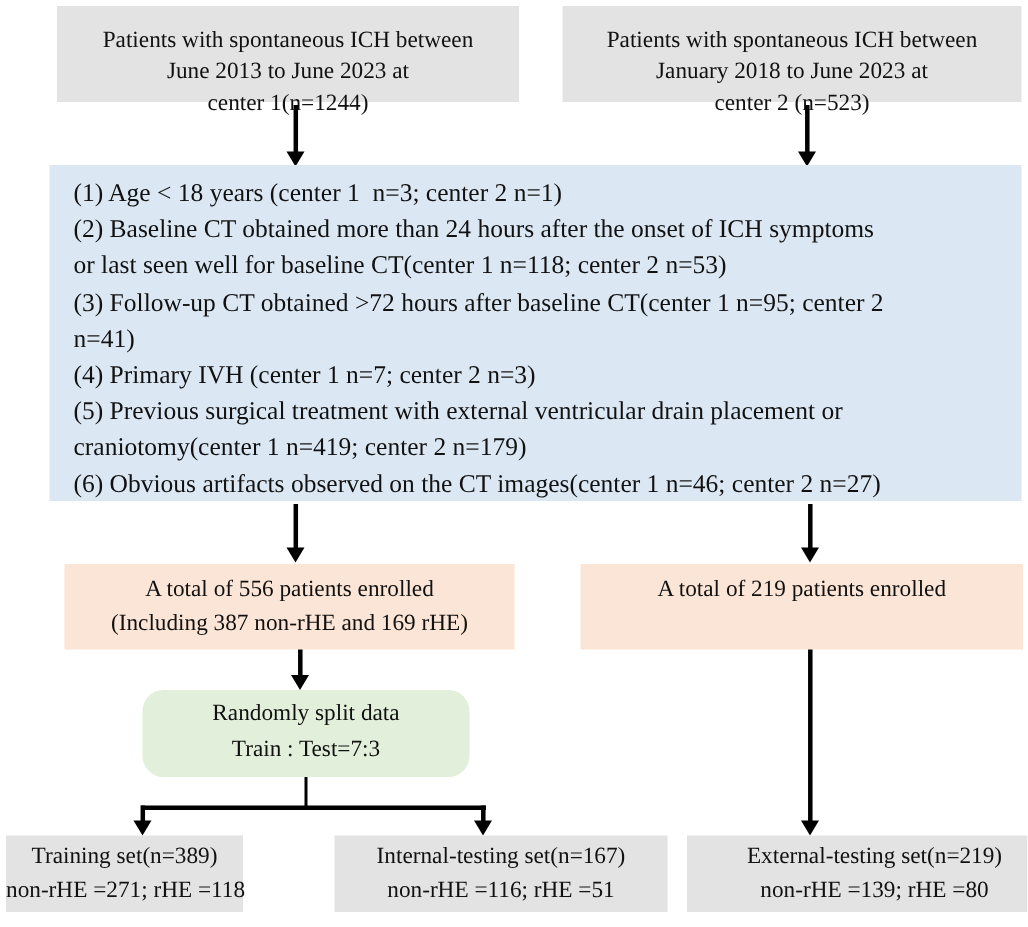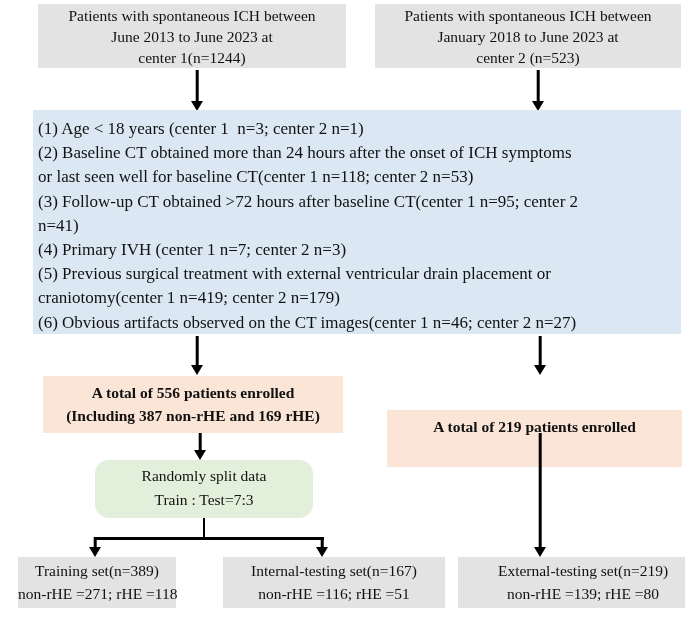--- a/index.html
+++ b/index.html
@@ -8,30 +8,30 @@
     background:var(--page_bg,#fff);
     font-family:"Liberation Serif","DejaVu Serif",serif;
     color:#111; overflow:hidden;
   }
   .box { position:absolute; box-sizing:border-box; text-align:center; }
   .gray   { background:var(--gray_box,#e3e3e3); }
   .blue   { background:var(--blue_box,#dbe8f4); }
   .peach  { background:var(--peach_box,#fbe5d6); }
   .green  { background:var(--green_box,#e2efda); border-radius:14px; }
 
-  .top-box { width:308px; height:64px; font-size:15.5px; line-height:21px; padding-top:1px; }
+  .top-box { width:308px; height:64px; font-size:15.5px; line-height:21px; padding-top:12px; }
   .line { white-space:pre; }
 
   .heading { position:absolute; left:233px; top:80px; width:260px; text-align:center;
              font-weight:bold; font-size:16.5px;margin-top:35px; }
 
   .excl { left:33px; top:110px; width:648px; height:224px; text-align:left;
-          padding:7px 10px 0 5px; font-size:17px; line-height:24.2px; }
+          padding:7px 10px 0 16px; font-size:17px; line-height:24.2px; }
 
-  .mid-box { height:57px; font-size:15.5px; line-height:23px; padding-top:5px;font-weight:bold; }
+  .mid-box { height:57px; font-size:15.5px; line-height:23px; padding-top:5px; }
   .green-box { left:95px; top:460px; width:218px; height:58px; font-size:15.5px;
                line-height:24px; padding-top:4px; }
   .bot-box { top:557px; height:51px; font-size:15.5px; line-height:23px; padding-top:2px; }
 
   
   .arrow { position:absolute; width:14px; }
   .arrow .stem { position:absolute; left:50%; transform:translateX(-50%);
                  top:0; bottom:8px; width:2.6px; background:#000; }
   .arrow .head { position:absolute; left:50%; transform:translateX(-50%); bottom:0;
                  width:0; height:0; border-left:6px solid transparent;
@@ -85,21 +85,21 @@
   </div>
   <div class="arrow" style="left:533px; top:336px; height:39px;">
     <div class="stem"></div>
     <div class="head"></div>
   </div>
 
   <div class="box peach mid-box" style="left:43px; top:376px; width:300px;">
     <div class="line">A total of 556 patients enrolled</div>
     <div class="line">(Including 387 non-rHE and 169 rHE)</div>
   </div>
-  <div class="box peach mid-box" style="left:387px; top:376px; width:295px;margin-top:34px;">
+  <div class="box peach mid-box" style="left:387px; top:376px; width:295px;">
     <div class="line">A total of 219 patients enrolled</div>
   </div>
 
   <div class="arrow" style="left:193px; top:433px; height:27px;">
     <div class="stem"></div>
     <div class="head"></div>
   </div>
 
   <div class="box green green-box">
     <div class="line">Randomly split data</div>
@@ -115,21 +115,21 @@
   <div class="arrow" style="left:315px; top:537px; height:20px;">
     <div class="stem"></div>
     <div class="head"></div>
   </div>
 
   <div class="arrow" style="left:533px; top:433px; height:124px;">
     <div class="stem"></div>
     <div class="head"></div>
   </div>
 
-  <div class="box gray bot-box" style="left:18px; width:158px;">
+  <div class="box gray bot-box" style="left:4px; width:158px;">
     <div class="line">Training set(n=389)</div>
     <div class="line">non-rHE =271; rHE =118</div>
   </div>
   <div class="box gray bot-box" style="left:223px; width:222px;">
     <div class="line">Internal-testing set(n=167)</div>
     <div class="line">non-rHE =116; rHE =51</div>
   </div>
   <div class="box gray bot-box" style="left:458px; width:250px;">
     <div class="line">External-testing set(n=219)</div>
     <div class="line">non-rHE =139; rHE =80</div>

